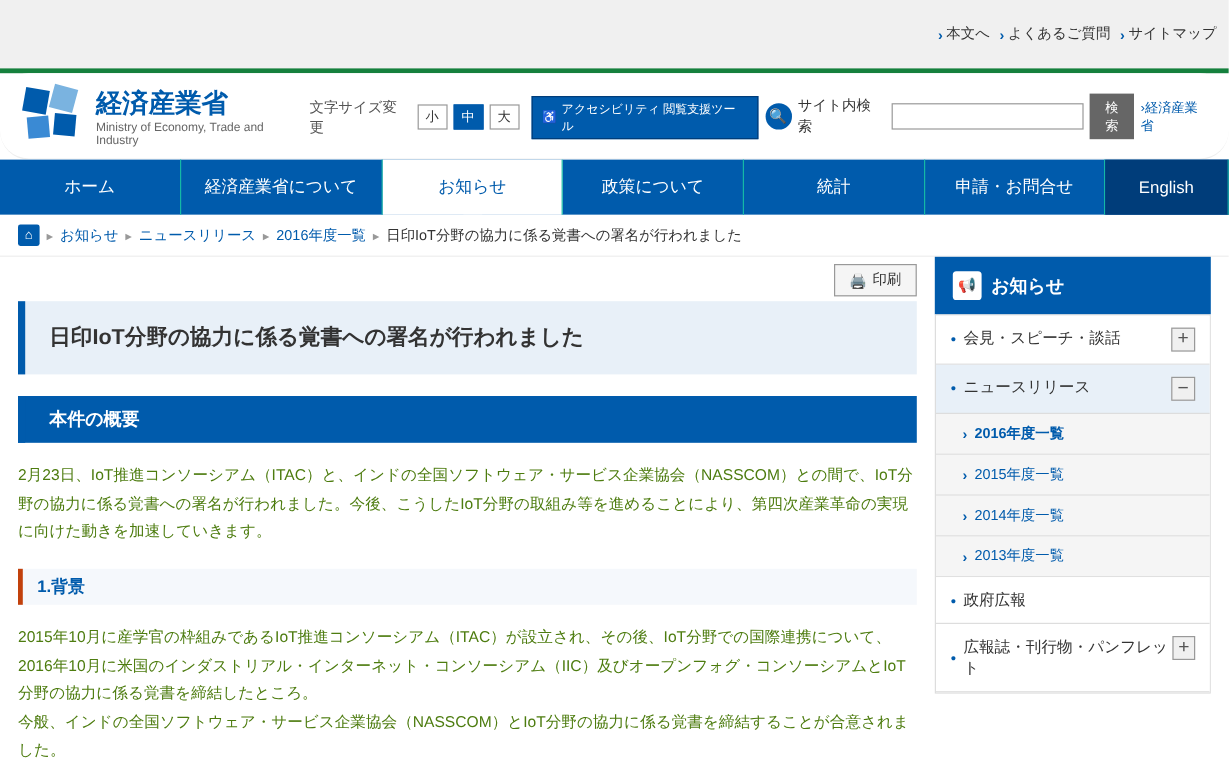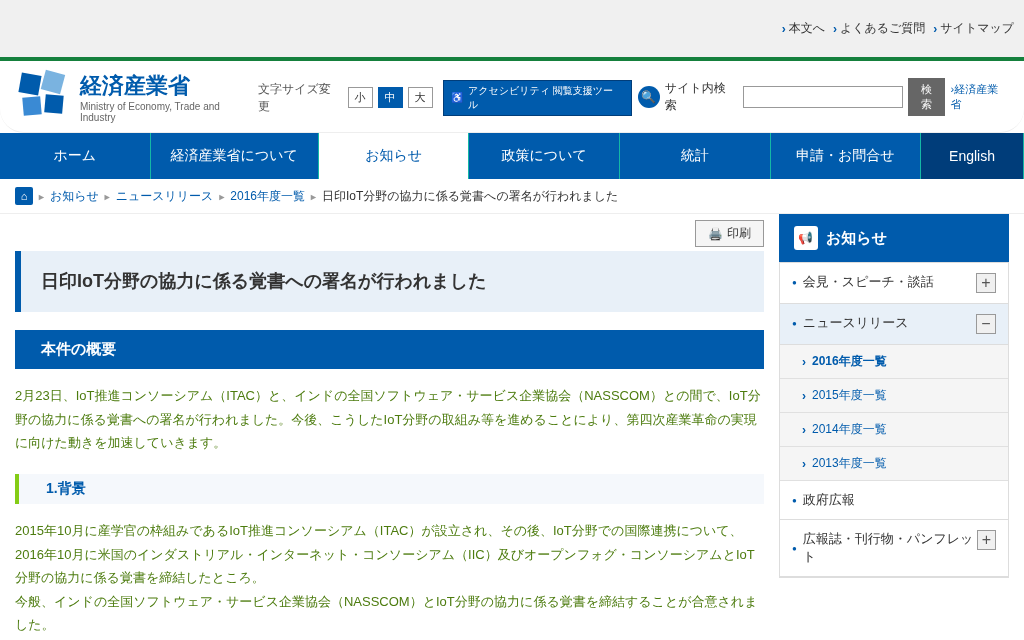--- a/index.html
+++ b/index.html
@@ -264,22 +264,22 @@
     
     .body-text {
       font-size: 13px;
       line-height: 1.8;
       margin-bottom: 20px;
       color: #4d7c0f;
     }
 
     
     .sub-heading-box {
-      border-left: 4px solid #84cc16;
-      padding: 6px 27px;
+      border-left: 4px solid #c2410c;
+      padding: 6px 12px;
       margin-bottom: 15px;
       background: #f5f8fc;
     }
     .sub-heading-box h4 {
       font-size: 14px;
       color: #005bac;
       font-weight: bold;
     }
 
     

